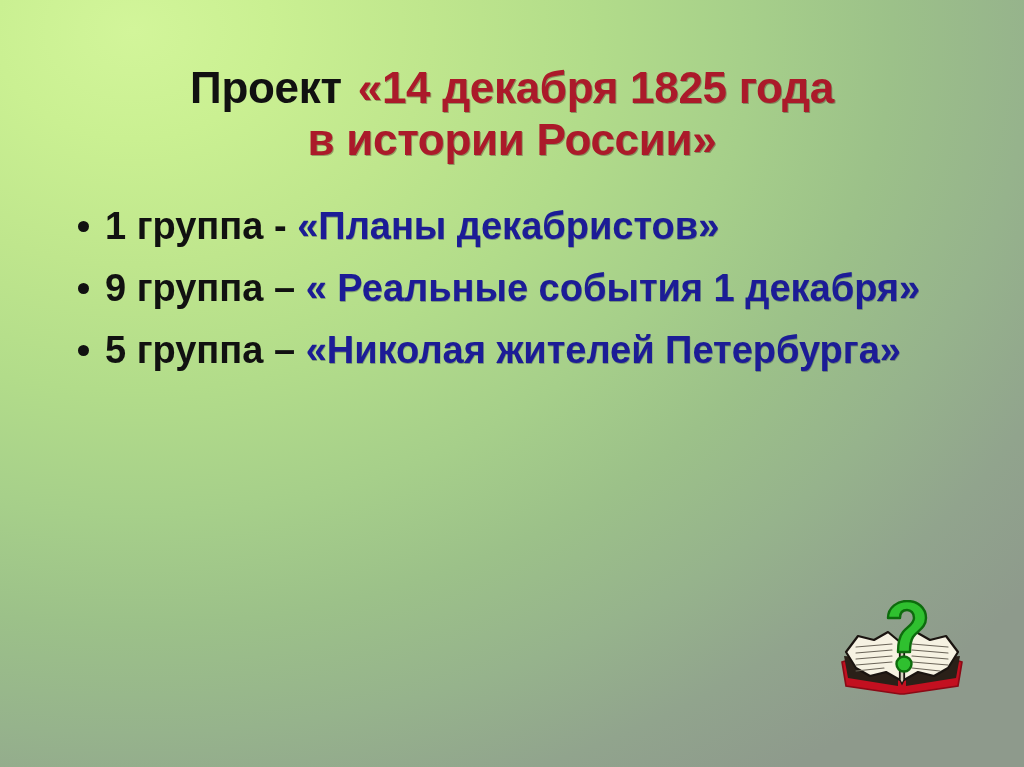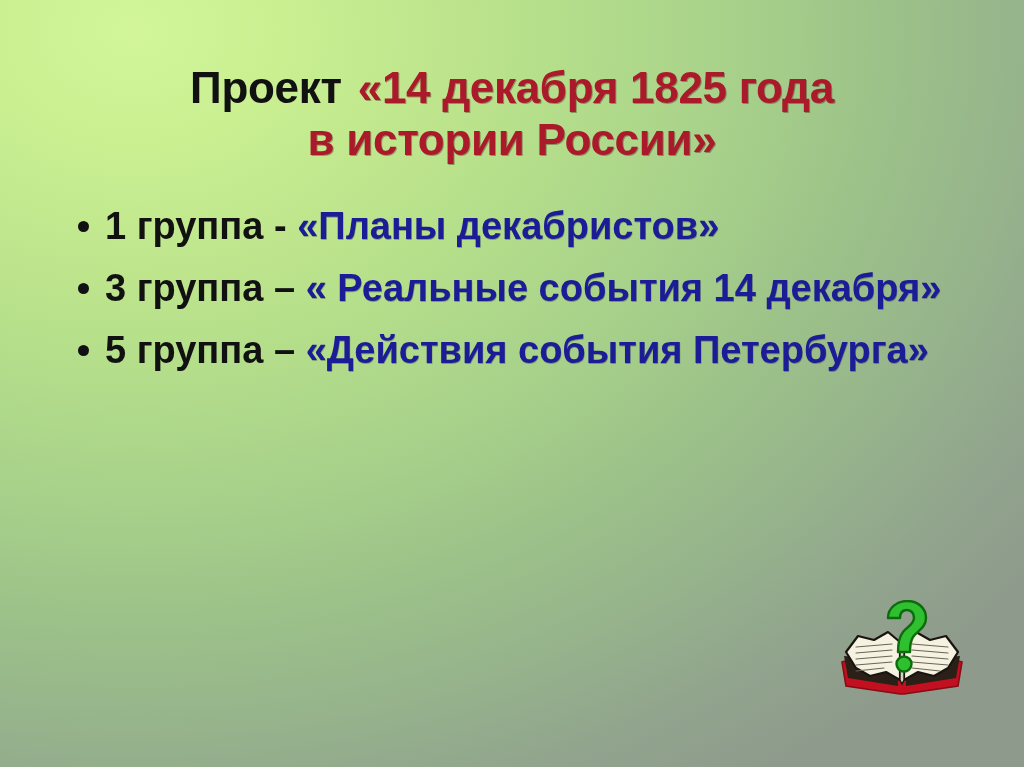--- a/index.html
+++ b/index.html
@@ -129,26 +129,26 @@
     <div class="title-line title-line-2"><span class="t-red">в истории России»</span></div>
   </div>
 
   <ul class="bullet-list">
 
     <li class="bullet-item">
       <span class="bullet-dot"></span><span class="b-black">1 группа</span><span class="b-black"> - </span><span class="b-blue">«Планы декабристов»</span>
     </li>
 
     <li class="bullet-item">
-      <span class="bullet-dot"></span><span class="b-black">3 группа</span><span class="b-black"> – </span><span class="b-blue">« Реальные события 14 декабря»</span>
+      <span class="bullet-dot"></span><span class="b-black">9 группа</span><span class="b-black"> – </span><span class="b-blue">« Реальные события 1 декабря»</span>
     </li>
 
 
     <li class="bullet-item">
-      <span class="bullet-dot"></span><span class="b-black">5 группа</span><span class="b-black"> – </span><span class="b-blue">«Действия события Петербурга»</span>
+      <span class="bullet-dot"></span><span class="b-black">5 группа</span><span class="b-black"> – </span><span class="b-blue">«Николая жителей Петербурга»</span>
     </li>
 
   </ul>
 
   <div class="book-icon">
     <svg viewBox="0 0 140 100" xmlns="http://www.w3.org/2000/svg">
 
       <path d="M10 62 L66 44 L70 50 L74 44 L130 62 L126 86 L72 94 L68 94 L14 86 Z" fill="#c31020" stroke="#8a0a16" stroke-width="1.6"></path>
 
       <path d="M12 56 L16 78 L66 86 L66 60 Z" fill="#2a2018"></path>

